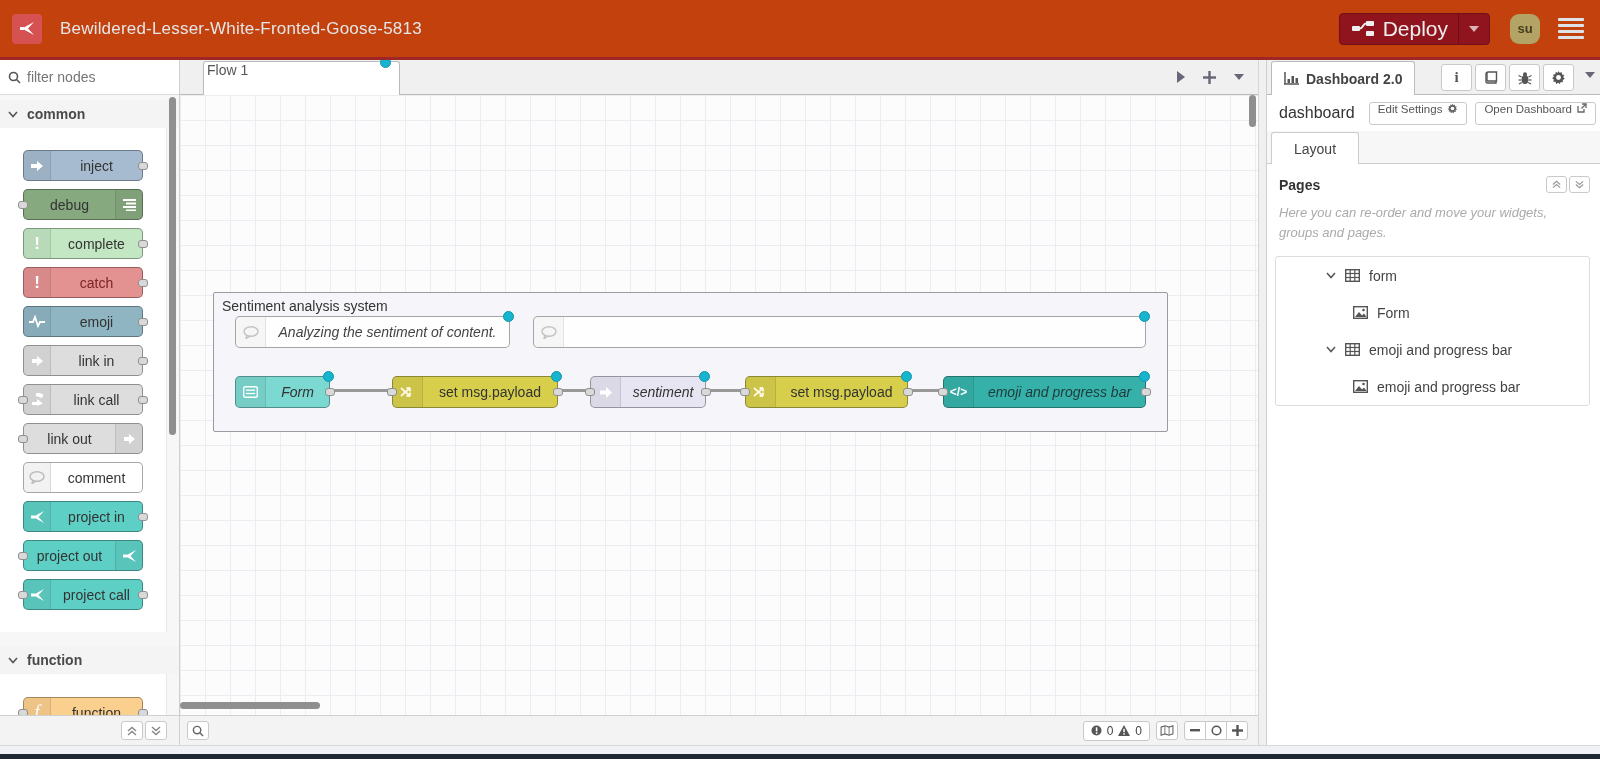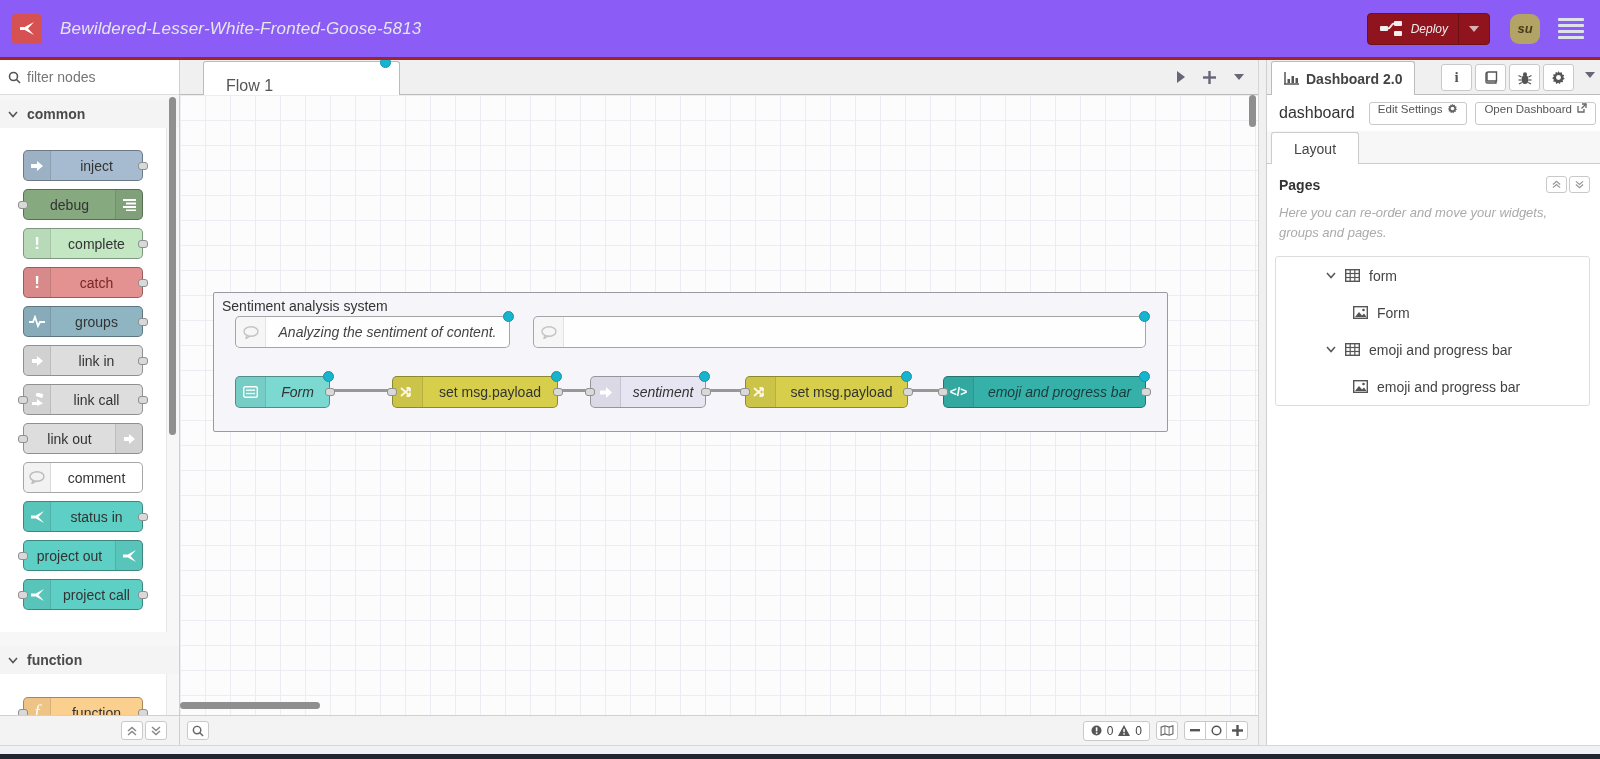--- a/index.html
+++ b/index.html
@@ -1,25 +1,25 @@
 <!DOCTYPE html>
 <html><head>
 <meta charset="utf-8">
 <style>
   * { margin:0; padding:0; box-sizing:border-box; }
   html,body { width:1600px; height:759px; font-family:"Liberation Sans", sans-serif; overflow:hidden; }
   .app { width:1600px; height:759px; display:flex; flex-direction:column; background:#fff; }
 
   
-  .header { height:57px; background:#8b5cf6; display:flex; align-items:center; padding:0 14px 0 12px; flex:0 0 auto;font-style:italic; }
+  .header { height:57px; background:#c2410c; display:flex; align-items:center; padding:0 14px 0 12px; flex:0 0 auto; }
   .logo { width:30px; height:30px; background:#d65151; border-radius:4px; display:flex; align-items:center; justify-content:center; margin-right:18px; }
   .app-title { color:#e4e7ea; font-size:17px; letter-spacing:.2px; }
   .header-spacer { flex:1; }
   .deploy-btn { display:flex; align-items:center; background:#8f141d; border:1px solid #6e1118; border-radius:4px; height:32px; padding:0 0 0 12px; cursor:pointer; }
-  .deploy-btn .dlabel { color:#eee; font-size:12px; margin:0 10px 0 9px; }
+  .deploy-btn .dlabel { color:#eee; font-size:21px; margin:0 10px 0 9px; }
   .deploy-caret { border-left:1px solid rgba(0,0,0,.25); height:100%; display:flex; align-items:center; padding:0 10px; }
   .avatar { width:30px; height:30px; border-radius:9px; background:#b3a465; color:#463c1e; font-size:13px; font-weight:bold; display:flex; align-items:center; justify-content:center; margin:0 16px 0 20px; }
   .hamburger { display:flex; flex-direction:column; gap:3px; cursor:pointer; padding:4px 2px; }
   .hamburger span { width:26px; height:3px; background:#dde3e8; border-radius:1px; }
   .redline { height:3px; background:#9e2626; flex:0 0 auto; }
 
   
   .body { flex:0 0 685px; height:685px; display:flex; overflow:hidden; }
 
   
@@ -42,21 +42,21 @@
   .n-catch .plabel { color:#7b2525; }
   .n-status { background:#8fb5c3; } .n-link { background:#dddddd; }
   .n-comment { background:#ffffff; } .n-project { background:#5ecfc5; }
   .n-function { background:#fbcf8e; }
   .palette-footer { height:30px; border-top:1px solid #d0d0d0; background:#f3f3f3; display:flex; align-items:center; justify-content:flex-end; padding-right:12px; gap:2px; }
   .sq-btn { width:22px; height:19px; background:#fff; border:1px solid #c9c9c9; border-radius:3px; display:flex; align-items:center; justify-content:center; cursor:pointer; }
 
   
   .workspace { flex:1; display:flex; flex-direction:column; min-width:0; }
   .tabbar { height:35px; background:#f0f0f0; border-bottom:1px solid #bbb; display:flex; align-items:flex-end; position:relative; }
-  .flow-tab { position:relative; width:197px; height:34px; margin-left:23px; background:#fff; border:1px solid #bbb; border-bottom:none; border-radius:3px 3px 0 0; display:flex; align-items:flex-end; padding-left:22px; font-size:16px; color:#555; margin-bottom:-1px; cursor:pointer; }
+  .flow-tab { position:relative; width:197px; height:34px; margin-left:23px; background:#fff; border:1px solid #bbb; border-bottom:none; border-radius:3px 3px 0 0; display:flex; align-items:flex-start; padding-left:3px; font-size:14px; color:#555; margin-bottom:-1px; cursor:pointer; }
   .tab-actions { position:absolute; right:8px; top:0; height:34px; display:flex; align-items:center; gap:18px; padding-right:6px; }
   .canvas { flex:1; position:relative; overflow:hidden; background:#fcfcfd;
     background-image:linear-gradient(#ececf2 1px, transparent 1px), linear-gradient(90deg,#ececf2 1px, transparent 1px);
     background-size:25px 25px; }
   .group-box { position:absolute; left:33px; top:197px; width:955px; height:140px; background:#f6f6fa; border:1px solid #9a9aa2; border-radius:2px; padding:5px 8px; font-size:14px; color:#333; }
   .fnode { position:absolute; height:32px; border-radius:5px; border:1px solid rgba(0,0,0,.35); display:flex; align-items:center; font-size:14px; color:#333; cursor:grab; }
   .fnode .isec { width:30px; align-self:stretch; background:rgba(0,0,0,.05); border-right:1px solid rgba(0,0,0,.1); border-radius:4px 0 0 4px; display:flex; align-items:center; justify-content:center; flex:0 0 auto; }
   .fnode .flabel { flex:1; text-align:center; padding:0 6px; white-space:nowrap; }
   .c-comment { background:#fefefe; } .c-comment .isec { background:rgba(0,0,0,.03); border-right:1px solid rgba(0,0,0,.08); }
   .c-comment .flabel { font-style:italic; color:#444; }
@@ -197,21 +197,21 @@
               </span>
             <span class="plabel">catch</span>
             <span class="port out"></span>
           </div>
           <div class="pnode n-status">
             <span class="isec l">
                 <svg width="16" height="13" viewBox="0 0 16 13">
                   <polyline points="0,7 4,7 6,2 9,11 11,7 16,7" fill="none" stroke="#fff" stroke-width="1.8"></polyline>
                 </svg>
               </span>
-            <span class="plabel">groups</span>
+            <span class="plabel">emoji</span>
             <span class="port out"></span>
           </div>
           <div class="pnode n-link">
             <span class="isec l">
                 <svg width="13" height="12" viewBox="0 0 13 12">
                   <path d="M1 4 L6 4 L6 1 L12 6 L6 11 L6 8 L1 8 Z" fill="#fff"></path>
                 </svg>
               </span>
             <span class="plabel">link in</span>
             <span class="port out"></span>
@@ -245,21 +245,21 @@
               </span>
             <span class="plabel">comment</span>
           </div>
           <div class="pnode n-project">
             <span class="isec l">
                 <svg width="15" height="14" viewBox="0 0 15 14">
                   <path d="M14 1 L3 7 L14 13 L8.5 7 Z" fill="#fff"></path>
                   <rect x="1" y="5.5" width="4" height="3" fill="#fff"></rect>
                 </svg>
               </span>
-            <span class="plabel">status in</span>
+            <span class="plabel">project in</span>
             <span class="port out"></span>
           </div>
           <div class="pnode n-project">
             <span class="port in"></span>
             <span class="plabel">project out</span>
             <span class="isec r">
                 <svg width="15" height="14" viewBox="0 0 15 14">
                   <path d="M14 1 L3 7 L14 13 L8.5 7 Z" fill="#fff"></path>
                   <rect x="1" y="5.5" width="4" height="3" fill="#fff"></rect>
                 </svg>

